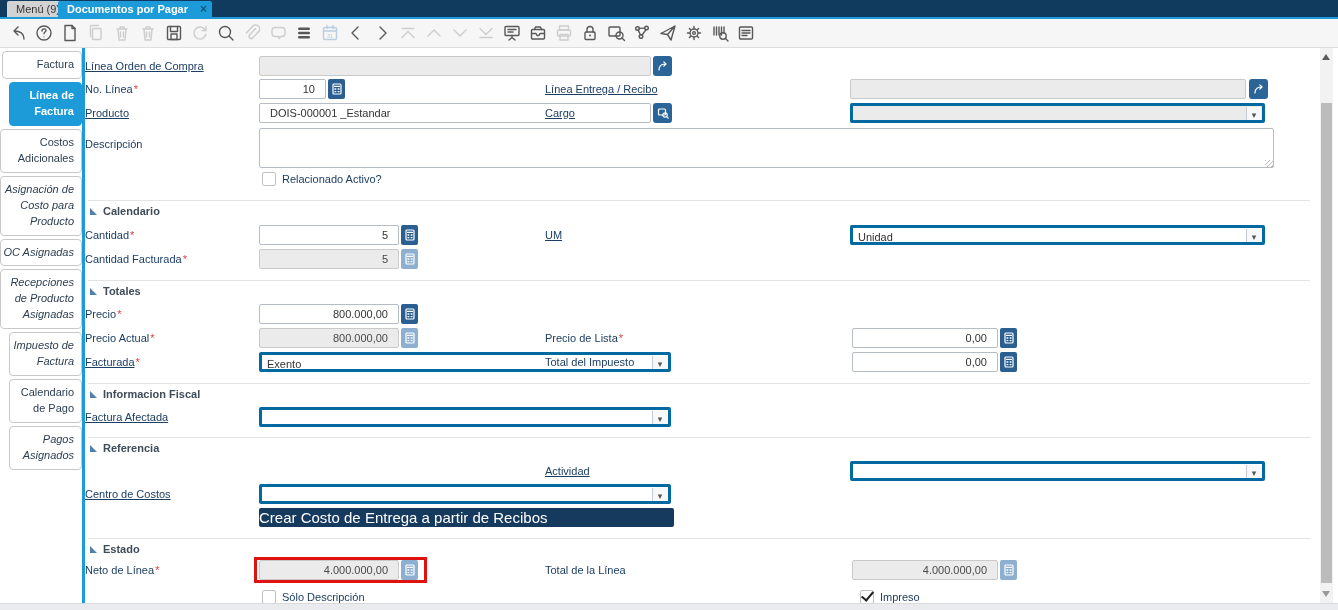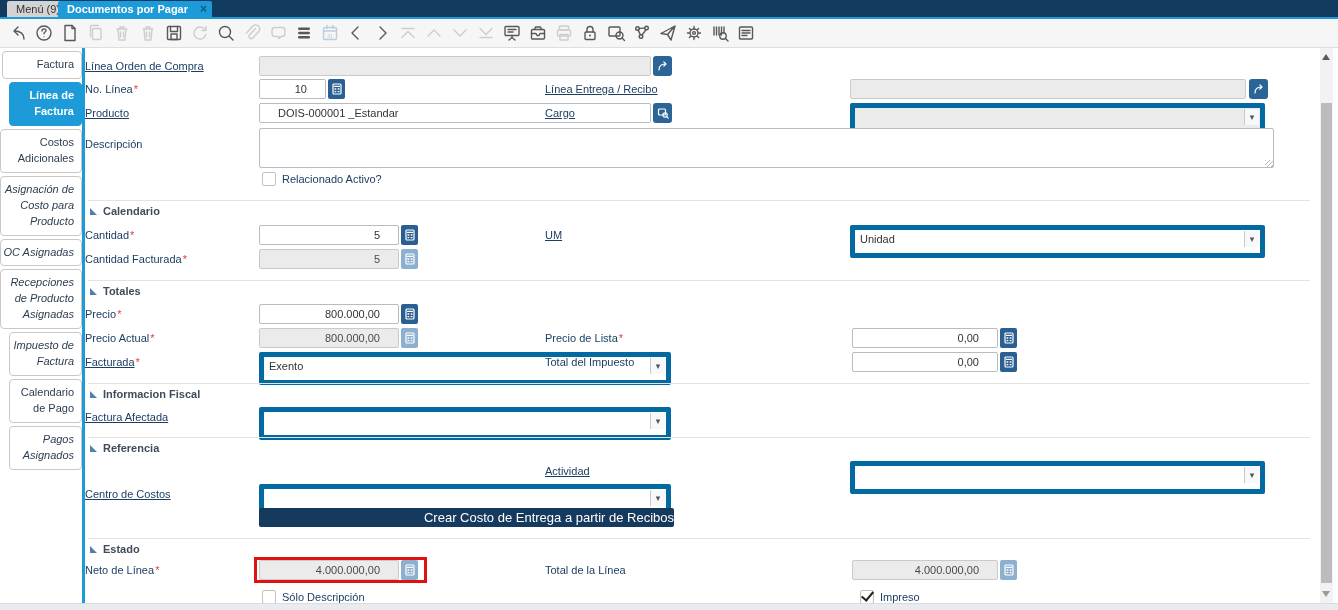--- a/index.html
+++ b/index.html
@@ -34,27 +34,27 @@
 
   
   .content{position:absolute;left:85px;top:48px;width:1235px;height:555px;background:#fff}
   .lbl{position:absolute;height:20px;line-height:20px;font-size:11px;color:#1d3e63;
        text-align:left;white-space:nowrap}
   .lbl-l{left:0;width:168px}
   .lbl-r{left:460px;width:300px}
   .lbl.u .txt{text-decoration:underline}
   .req{color:#e04040;margin-left:1px}
   .field{position:absolute;height:20px;border:1px solid #b5bcc3;border-radius:2px;background:#fff;
-         font-size:11px;color:#333;padding:0 18px;font-family:inherit;outline:none}
+         font-size:11px;color:#333;padding:0 10px;font-family:inherit;outline:none}
   .num{text-align:right}
   .dis-f{background:#ebebeb;border-color:#cacaca;color:#4a4a4a}
   .ta{resize:none}
   .grip{position:absolute;width:8px;height:8px;
         background:repeating-linear-gradient(135deg,#b9b9b9 0 1px,transparent 1px 3px)}
-  .sel-box{position:absolute;height:33px;border:5px solid #0369a1;border-radius:2px;background:#fff;
+  .sel-box{position:absolute;height:20px;border:3px solid #0369a1;border-radius:2px;background:#fff;
            font-size:11px;color:#333;line-height:18px;padding:0 18px 8px 5px;overflow:hidden}
   .sel-box.dis-f{background:#ebebeb}
   .arrow{position:absolute;right:1px;top:1px;width:15px;height:16px;border-left:1px solid #c5cbd1;
          background:#f7f8f9;display:flex;align-items:center;justify-content:center}
   .arrow::after{content:"▾";font-size:9px;color:#555;line-height:1}
   .calcbtn{position:absolute;width:17px;height:20px;border-radius:2px;background:#2b5f92;
            display:flex;align-items:center;justify-content:center;cursor:pointer}
   .calcbtn.dis{background:#8db0d0}
   .bigbtn{position:absolute;width:19px;height:20px;border-radius:3px;background:#2b6496;
           display:flex;align-items:center;justify-content:center;cursor:pointer}
@@ -62,22 +62,22 @@
   .sectline{position:absolute;left:3px;width:1222px;height:1px;background:#e3e3e3}
   .secthdr{position:absolute;left:5px;display:flex;align-items:center;gap:6px;height:14px}
   .tri{width:0;height:0;border-bottom:7px solid #4f81ad;border-right:7px solid transparent}
   .shtxt{font-size:11px;font-weight:bold;color:#3f4c59}
   .cb{position:absolute;display:flex;align-items:center;gap:6px;height:16px;font-size:11px;color:#1d3e63}
   .box{width:14px;height:14px;border:1px solid #c2c2c2;border-radius:2px;background:#fff;position:relative;cursor:pointer}
   .cb.on .box::after{content:"";position:absolute;left:3px;top:-2px;width:5px;height:10px;
         border-right:2.5px solid #222;border-bottom:2.5px solid #222;transform:rotate(40deg)}
   .redbox{position:absolute;left:169px;top:509px;width:173px;height:26px;border:3px solid #df1111}
   .actionbtn{position:absolute;left:174px;top:460px;width:415px;height:19px;background:#16395e;
-             color:#fff;font-size:13px;border-radius:2px;display:flex;align-items:center;
-             justify-content:flex-end;cursor:pointer}
+             color:#fff;font-size:15px;border-radius:2px;display:flex;align-items:center;
+             justify-content:flex-start;cursor:pointer}
 
   
   .vscroll{position:absolute;left:1320px;top:48px;width:13px;height:555px;background:#f2f2f2}
   .sarr{position:absolute;left:2px;width:0;height:0;border-left:4.5px solid transparent;
         border-right:4.5px solid transparent}
   .sarr-up{top:6px;border-bottom:6px solid #5a5a5a}
   .sarr-dn{bottom:6px;border-top:6px solid #9a9a9a}
   .thumb{position:absolute;left:1px;top:55px;width:11px;height:480px;background:#bcbcbc}
   .footer{position:absolute;left:0;top:603px;width:1338px;height:7px;background:#e9ebee;
           border-top:1px solid #d8dbde}

